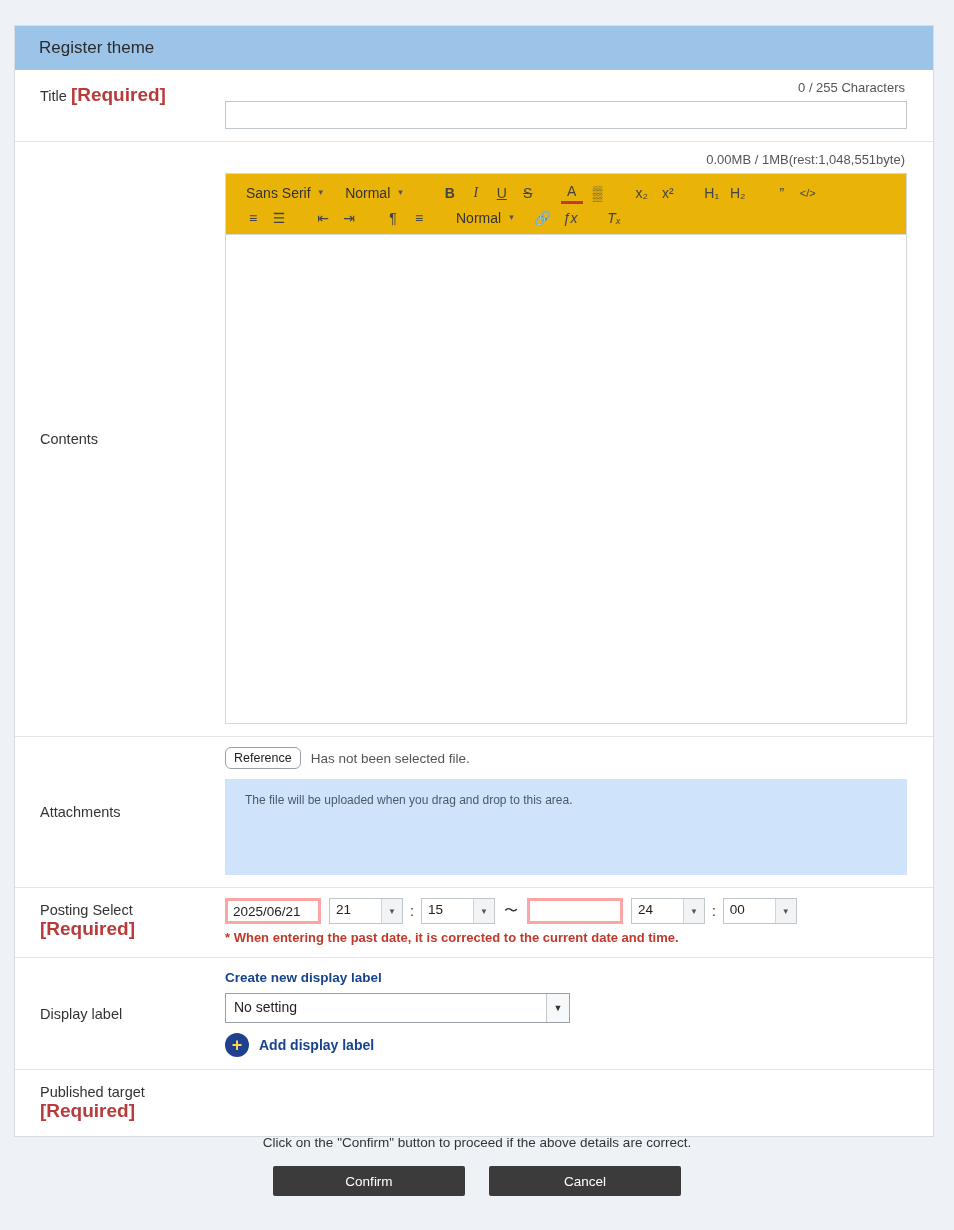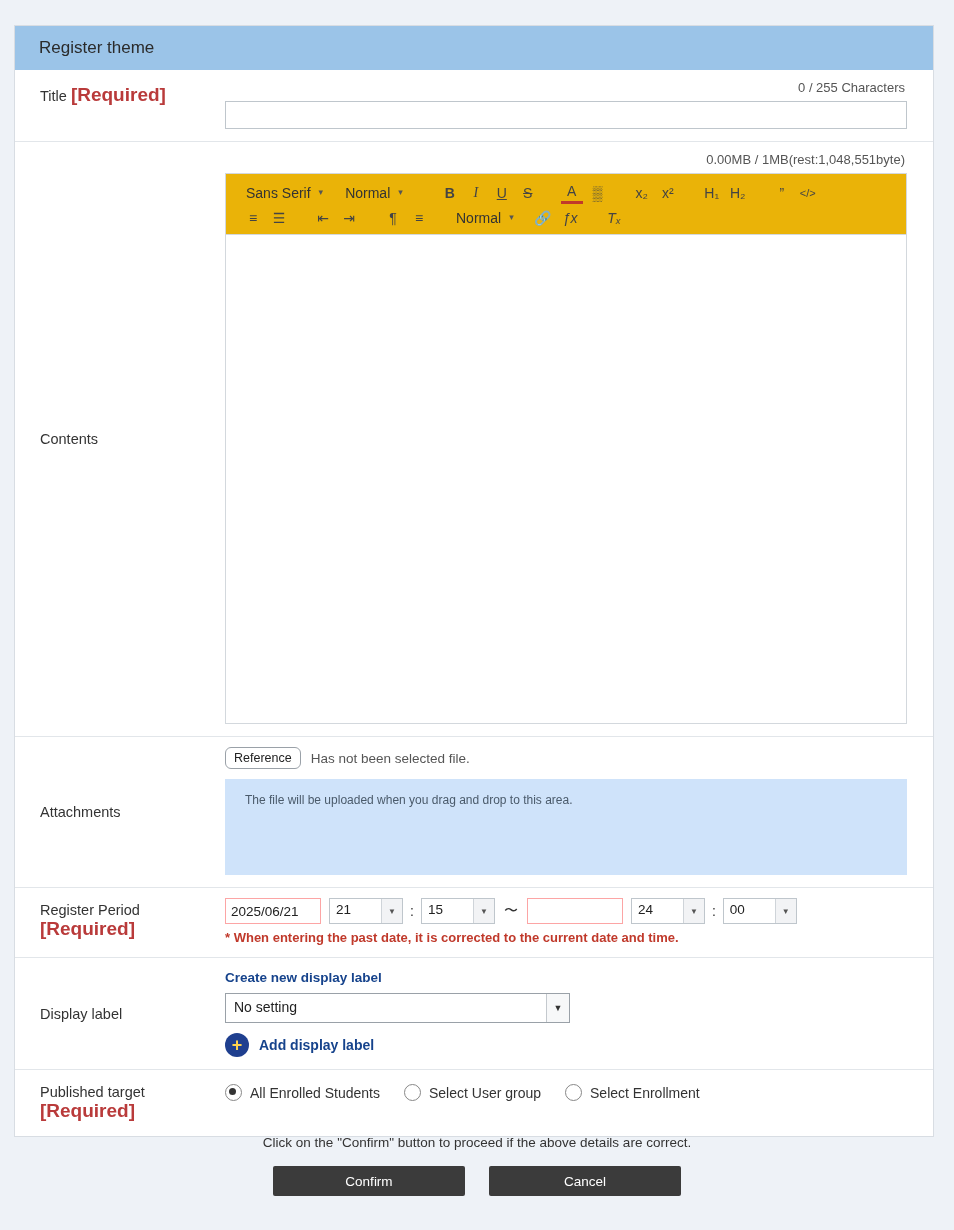--- a/index.html
+++ b/index.html
@@ -158,21 +158,21 @@
   
   .period-line {
     display: flex;
     align-items: center;
     gap: 0;
     margin-bottom: 6px;
   }
   .date-input {
     width: 96px;
     height: 26px;
-    border: 1px solid #fca5a5;
+    border: 3px solid #fca5a5;
     font-size: 13.5px;
     padding: 2px 5px;
     box-sizing: border-box;
     background: #fff;
     color: #222;
   }
   .num-select {
     display: inline-flex;
     align-items: stretch;
     width: 74px;
@@ -424,21 +424,21 @@
           <span class="file-status">Has not been selected file.</span>
         </div>
         <div class="dropzone">
           <span>The file will be uploaded when you drag and drop to this area.</span>
         </div>
       </div>
     </div>
 
     <div class="row">
       <div class="row-label">
-        <span class="label-block">Register Period</span>
+        <span class="label-block">Posting Select</span>
         <span class="req label-block">[Required]</span>
       </div>
       <div class="row-body">
         <div class="period-line">
           <input class="date-input" type="text" value="2025/06/21" style="">
           <span class="num-select">
             <span class="val">21</span>
             <span class="arrow">▼</span>
           </span>
           <span class="colon">:</span>
@@ -477,30 +477,20 @@
           <span class="add-label-text">Add display label</span>
         </div>
       </div>
     </div>
 
     <div class="row">
       <div class="row-label">
         <span class="label-block">Published target</span>
         <span class="req label-block">[Required]</span>
       </div>
-      <div class="row-body">
-        <div class="radio-line">
-          <span class="radio checked"></span>
-          <span class="radio-text">All Enrolled Students</span>
-          <span class="radio"></span>
-          <span class="radio-text">Select User group</span>
-          <span class="radio"></span>
-          <span class="radio-text">Select Enrollment</span>
-        </div>
-      </div>
     </div>
 
   </div>
 
   <div class="footer">
     <div class="footer-note">Click on the "Confirm" button to proceed if the above details are correct.</div>
     <div class="btn-row">
       <button class="btn">Confirm</button>
       <button class="btn">Cancel</button>
     </div>

